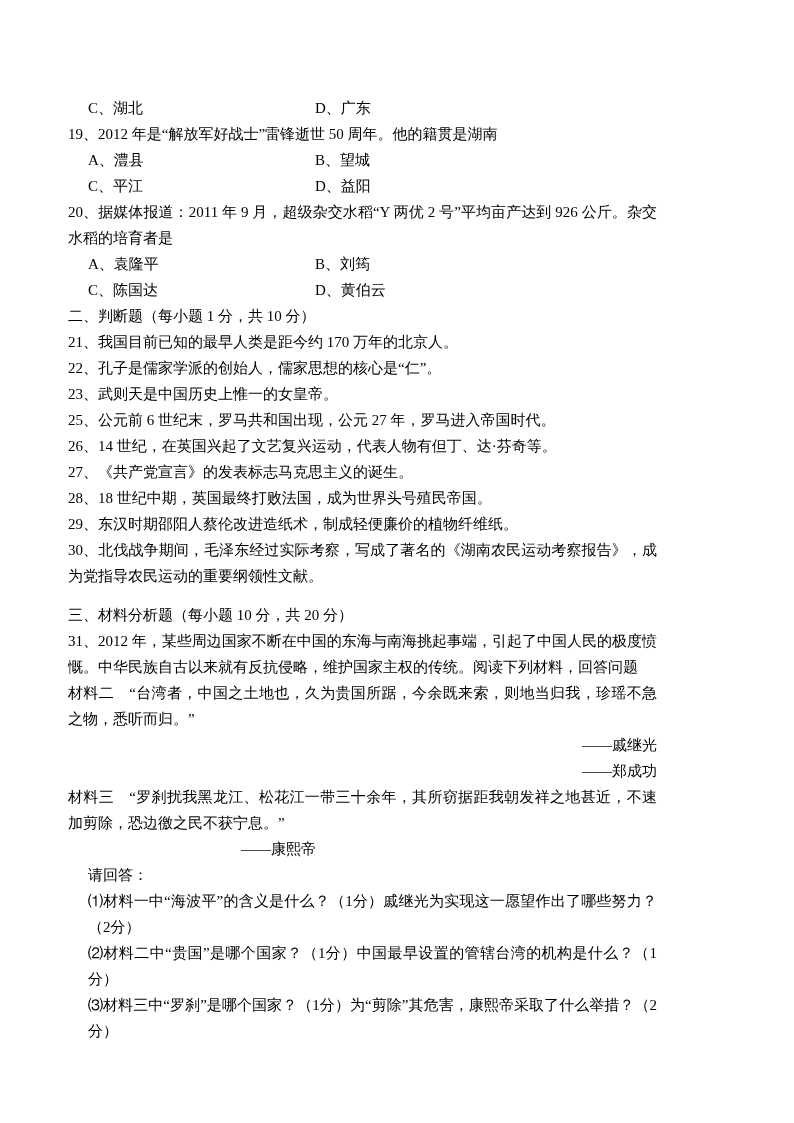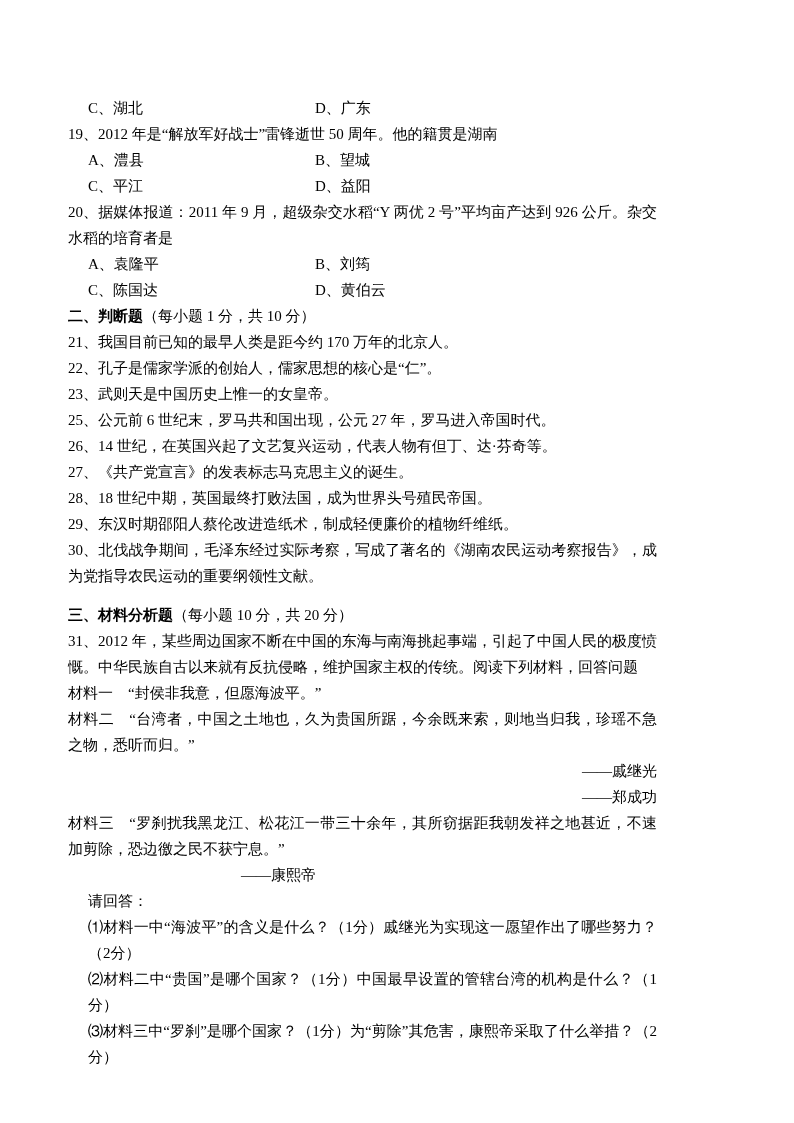--- a/index.html
+++ b/index.html
@@ -13,21 +13,21 @@
     font-size:15px;
     line-height:26px;
     color:#000000;
     overflow:hidden;
   }
   .line{min-height:26px;text-align:justify;}
   .options{display:flex;text-align:left;}
   .opt{flex:none;}
   .opt-a{margin-left:20px;width:227px;}
   .heading{text-align:left;}
-  .heading-bold{font-weight:bold;}
+  .heading-bold{font-weight:normal;}
   .style-right{text-align:right;}
   .style-mid{text-align:center;padding-right:168px;}
   .style-indent{padding-left:20px;}
   .spacer{height:13px;}
 </style>
 </head>
 <body>
 
 <div class="page" id="doc-body">
     <div class="line options">
@@ -58,21 +58,20 @@
     <div class="line">23、武则天是中国历史上惟一的女皇帝。</div>
     <div class="line">25、公元前 6 世纪末，罗马共和国出现，公元 27 年，罗马进入帝国时代。</div>
     <div class="line">26、14 世纪，在英国兴起了文艺复兴运动，代表人物有但丁、达·芬奇等。</div>
     <div class="line">27、《共产党宣言》的发表标志马克思主义的诞生。</div>
     <div class="line">28、18 世纪中期，英国最终打败法国，成为世界头号殖民帝国。</div>
     <div class="line">29、东汉时期邵阳人蔡伦改进造纸术，制成轻便廉价的植物纤维纸。</div>
     <div class="line">30、北伐战争期间，毛泽东经过实际考察，写成了著名的《湖南农民运动考察报告》，成为党指导农民运动的重要纲领性文献。</div>
     <div class="spacer"></div>
     <div class="line heading"><span class="heading-bold">三、材料分析题</span><span>（每小题 10 分，共 20 分）</span></div>
     <div class="line">31、2012 年，某些周边国家不断在中国的东海与南海挑起事端，引起了中国人民的极度愤慨。中华民族自古以来就有反抗侵略，维护国家主权的传统。阅读下列材料，回答问题</div>
-    <div class="line">材料一　“封侯非我意，但愿海波平。”</div>
     <div class="line">材料二　“台湾者，中国之土地也，久为贵国所踞，今余既来索，则地当归我，珍瑶不急之物，悉听而归。”</div>
     <div class="line style-right">——戚继光</div>
     <div class="line style-right">——郑成功</div>
     <div class="line">材料三　“罗刹扰我黑龙江、松花江一带三十余年，其所窃据距我朝发祥之地甚近，不速加剪除，恐边徼之民不获宁息。”</div>
     <div class="line style-mid">——康熙帝</div>
     <div class="line style-indent">请回答：</div>
     <div class="line style-indent">⑴材料一中“海波平”的含义是什么？（1分）戚继光为实现这一愿望作出了哪些努力？（2分）</div>
     <div class="line style-indent">⑵材料二中“贵国”是哪个国家？（1分）中国最早设置的管辖台湾的机构是什么？（1分）</div>
     <div class="line style-indent">⑶材料三中“罗刹”是哪个国家？（1分）为“剪除”其危害，康熙帝采取了什么举措？（2分）</div>
   </div>

